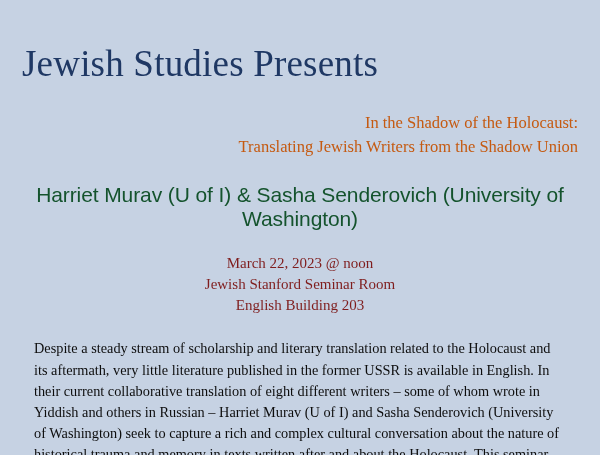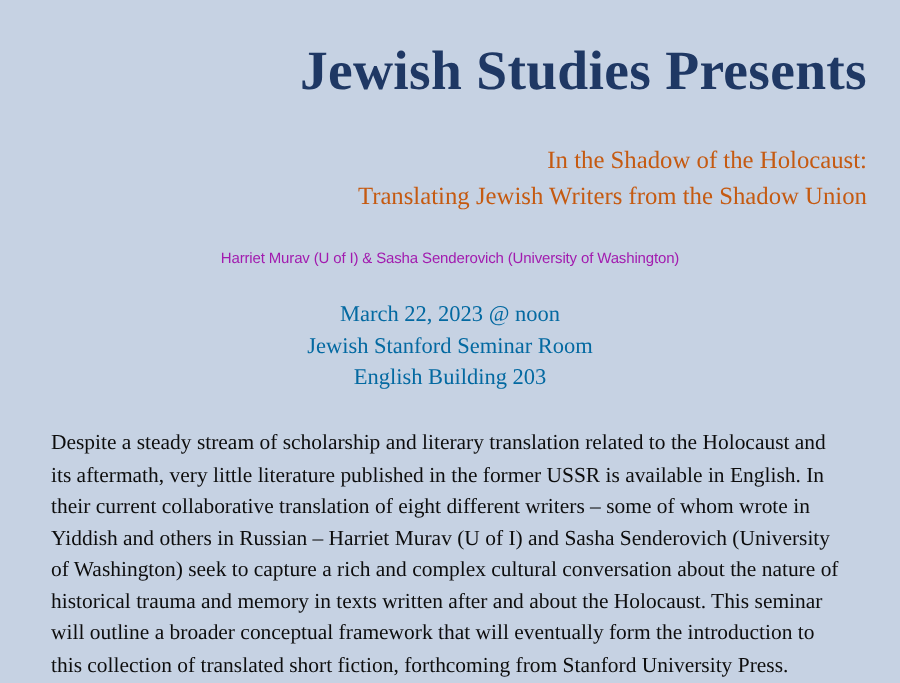--- a/index.html
+++ b/index.html
@@ -14,54 +14,54 @@
     overflow: hidden;
   }
   .poster {
     position: relative;
     width: 600px;
     height: 455px;
     box-sizing: border-box;
     padding: 0 22px;
   }
   .main-title {
-    text-align: right;
+    text-align: left;
     font-family: "Liberation Serif", serif;
-    font-weight: bold;
+    font-weight: normal;
     font-size: 37px;
     color: #1f3864;
     letter-spacing: 0.2px;
     margin: 0;
-    padding-top: 28px;
+    padding-top: 44px;
     line-height: 1.1;
   }
   .subtitle {
     text-align: right;
     color: #c55a11;
     font-family: "Liberation Serif", serif;
     font-size: 16.5px;
     line-height: 1.45;
     margin: 0;
     padding-top: 26px;
   }
   .subtitle .line2 {
     display: block;
   }
   .presenters {
     text-align: center;
-    color: #a21caf;
+    color: #14532d;
     font-family: "Liberation Sans", sans-serif;
-    font-size: 10px;
+    font-size: 21px;
     margin: 0;
     padding-top: 24px;
     letter-spacing: -0.1px;
   }
   .details {
     text-align: center;
-    color: #0369a1;
+    color: #7f1d1d;
     font-family: "Liberation Serif", serif;
     font-size: 15px;
     line-height: 1.42;
     margin: 0;
     padding-top: 22px;
   }
   .details span {
     display: block;
   }
   .abstract {

